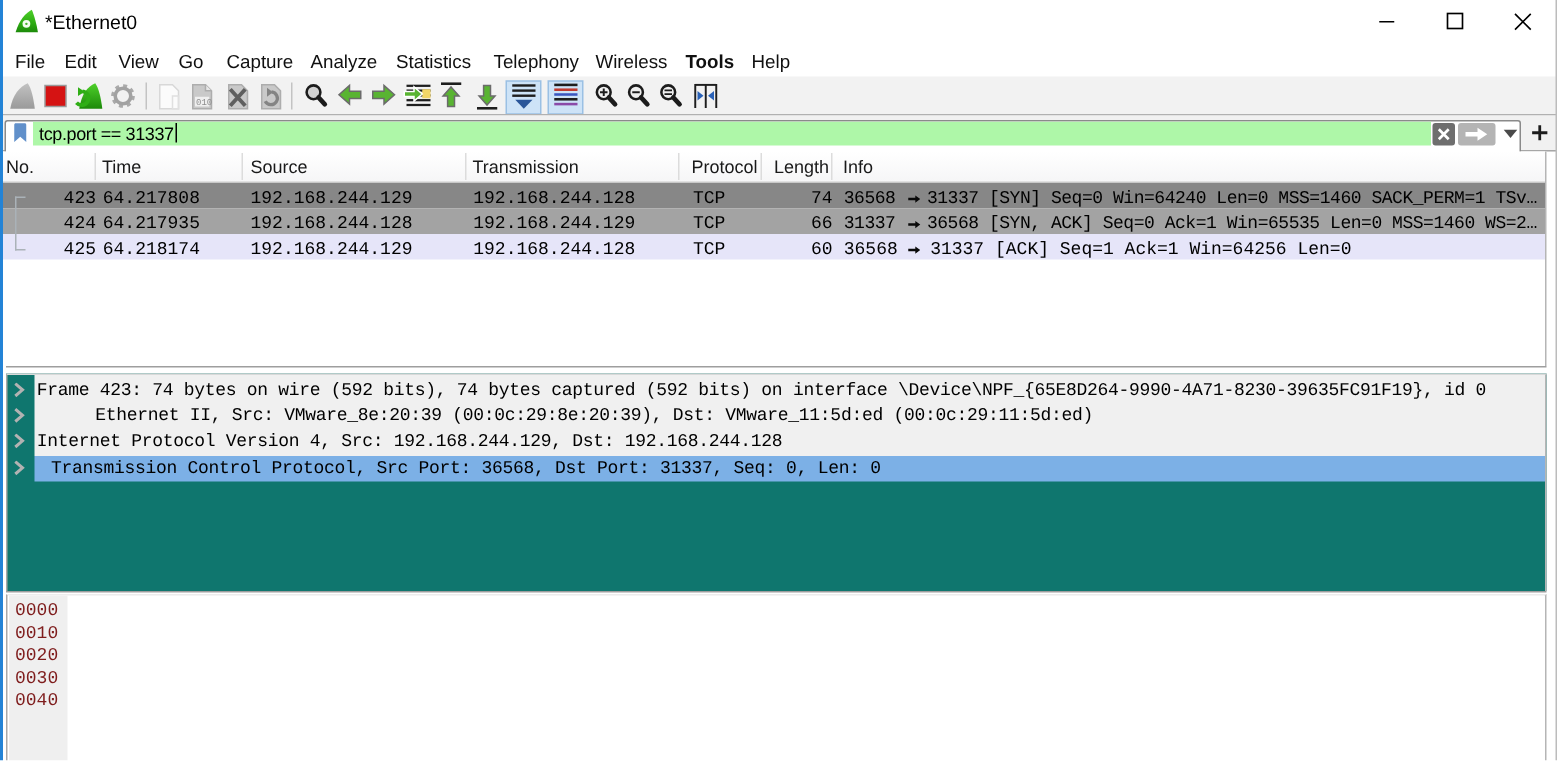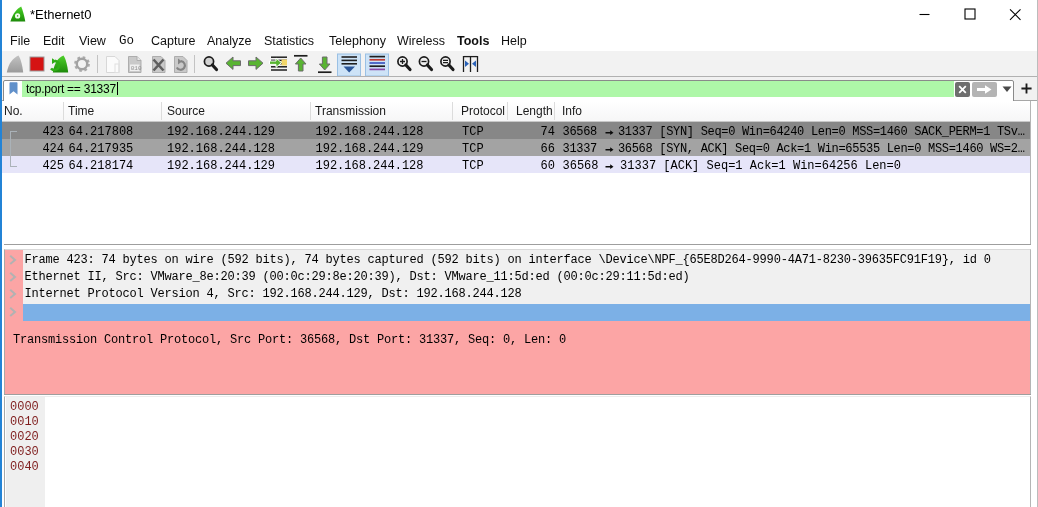--- a/index.html
+++ b/index.html
@@ -37,21 +37,21 @@
       <rect x="50" y="5" width="10" height="10"></rect>
       <path d="M95 5.3 L105.5 15.8 M105.5 5.3 L95 15.8"></path>
     </g>
   </svg>
 </div>
 
 <div class="abs" style="left:0;top:30px;width:1038px;height:21px;background:#fff;font-size:12.5px;color:#101010;">
   <span class="abs" style="left:10px;top:4px;">File</span>
   <span class="abs" style="left:43px;top:4px;">Edit</span>
   <span class="abs" style="left:79px;top:4px;">View</span>
-  <span class="abs" style="left:119px;top:4px;font-family:Liberation Mono, monospace;">Go</span>
+  <span class="abs" style="left:119px;top:4px;">Go</span>
   <span class="abs" style="left:151px;top:4px;">Capture</span>
   <span class="abs" style="left:207px;top:4px;">Analyze</span>
   <span class="abs" style="left:264px;top:4px;">Statistics</span>
   <span class="abs" style="left:329px;top:4px;">Telephony</span>
   <span class="abs" style="left:397px;top:4px;">Wireless</span>
   <span class="abs" style="left:457px;top:4px;font-weight:bold;">Tools</span>
   <span class="abs" style="left:501px;top:4px;">Help</span>
 </div>
 
 <div id="toolbar" class="abs" style="left:0;top:51px;width:1038px;height:26px;background:#f2f2f2;border-bottom:1px solid #b1b1b1;">
@@ -242,40 +242,40 @@
     <div class="abs" style="left:165px;top:37px;">192.168.244.129</div>
     <div class="abs" style="left:313.5px;top:37px;">192.168.244.128</div>
     <div class="abs" style="left:460px;top:37px;">TCP</div>
     <div class="abs" style="left:538.6px;top:37px;">60</div>
     <div class="abs" style="left:560.5px;top:37px;">36568 <span class="ar"></span> 31337 [ACK] Seq=1 Ack=1 Win=64256 Len=0</div>
   </div>
 </div>
 
 <div class="abs" style="left:4px;top:244px;width:1027px;height:1px;background:#9e9e9e;"></div>
 
-<div class="abs" style="left:4px;top:249px;width:1027px;height:145px;background:#fca5a5;border-left:1px solid #a8a8a8;border-right:1px solid #b5b5b5;border-top:1px solid #d9d9d9;overflow:hidden;">
+<div class="abs" style="left:4px;top:249px;width:1027px;height:145px;background:#0f766e;border-left:1px solid #a8a8a8;border-right:1px solid #b5b5b5;border-top:1px solid #d9d9d9;overflow:hidden;">
   <div class="abs" style="left:17.5px;top:0;width:1009px;height:53.5px;background:#f0f0f0;"></div>
   <div class="abs" style="left:17.5px;top:53.5px;width:1009px;height:17px;background:#7cb0e6;"></div>
   <div id="details" class="abs mono" style="left:0;top:0;width:1029px;font-size:12px;color:#000;">
     <svg class="abs" style="left:4px;top:5.0px" width="8" height="10" viewBox="0 0 8 10">
         <path d="M1.2 0.8 L6 4.9 L1.2 9" fill="none" stroke="#b2b2b2" stroke-width="2"></path>
       </svg>
     <svg class="abs" style="left:4px;top:22.0px" width="8" height="10" viewBox="0 0 8 10">
         <path d="M1.2 0.8 L6 4.9 L1.2 9" fill="none" stroke="#b2b2b2" stroke-width="2"></path>
       </svg>
     <svg class="abs" style="left:4px;top:39.0px" width="8" height="10" viewBox="0 0 8 10">
         <path d="M1.2 0.8 L6 4.9 L1.2 9" fill="none" stroke="#b2b2b2" stroke-width="2"></path>
       </svg>
     <svg class="abs" style="left:4px;top:57.0px" width="8" height="10" viewBox="0 0 8 10">
         <path d="M1.2 0.8 L6 4.9 L1.2 9" fill="none" stroke="#b2b2b2" stroke-width="2"></path>
       </svg>
     <div class="abs dline" style="left:19.5px;top:2.5px;">Frame 423: 74 bytes on wire (592 bits), 74 bytes captured (592 bits) on interface \Device\NPF_{65E8D264-9990-4A71-8230-39635FC91F19}, id 0</div>
-    <div class="abs dline" style="left:19.5px;top:19.5px;">Ethernet II, Src: VMware_8e:20:39 (00:0c:29:8e:20:39), Dst: VMware_11:5d:ed (00:0c:29:11:5d:ed)</div>
+    <div class="abs dline" style="left:19.5px;top:19.5px;padding-left:39px;">Ethernet II, Src: VMware_8e:20:39 (00:0c:29:8e:20:39), Dst: VMware_11:5d:ed (00:0c:29:11:5d:ed)</div>
     <div class="abs dline" style="left:19.5px;top:36.5px;">Internet Protocol Version 4, Src: 192.168.244.129, Dst: 192.168.244.128</div>
-    <div class="abs dline" style="left:8px;top:54.5px;margin-top:28px;">Transmission Control Protocol, Src Port: 36568, Dst Port: 31337, Seq: 0, Len: 0</div>
+    <div class="abs dline" style="left:29px;top:54.5px;">Transmission Control Protocol, Src Port: 36568, Dst Port: 31337, Seq: 0, Len: 0</div>
   </div>
 </div>
 
 <div class="abs" style="left:4px;top:394px;width:1027px;height:1px;background:#9e9e9e;"></div>
 
 <div class="abs" style="left:4px;top:396px;width:1027px;height:111px;background:#fff;border-left:1px solid #a8a8a8;border-right:1px solid #b5b5b5;border-top:1px solid #ececec;overflow:hidden;">
   <div class="abs" style="left:1px;top:0;width:39px;height:111px;background:#efefef;"></div>
   <pre id="hexoff" class="abs" style="left:5px;top:3px;font-size:12px;line-height:15px;color:#7f1d1d;">0000
 0010
 0020

